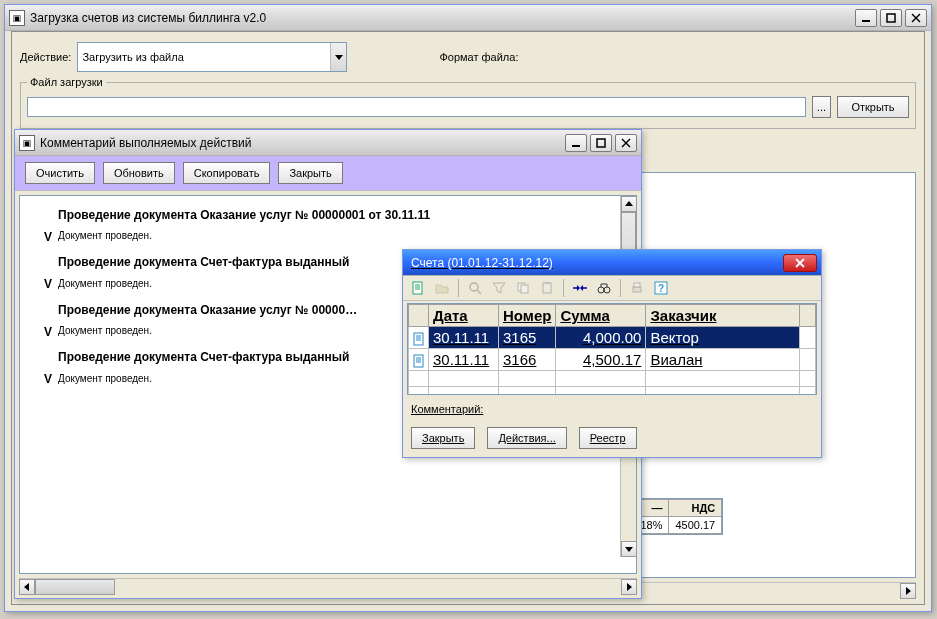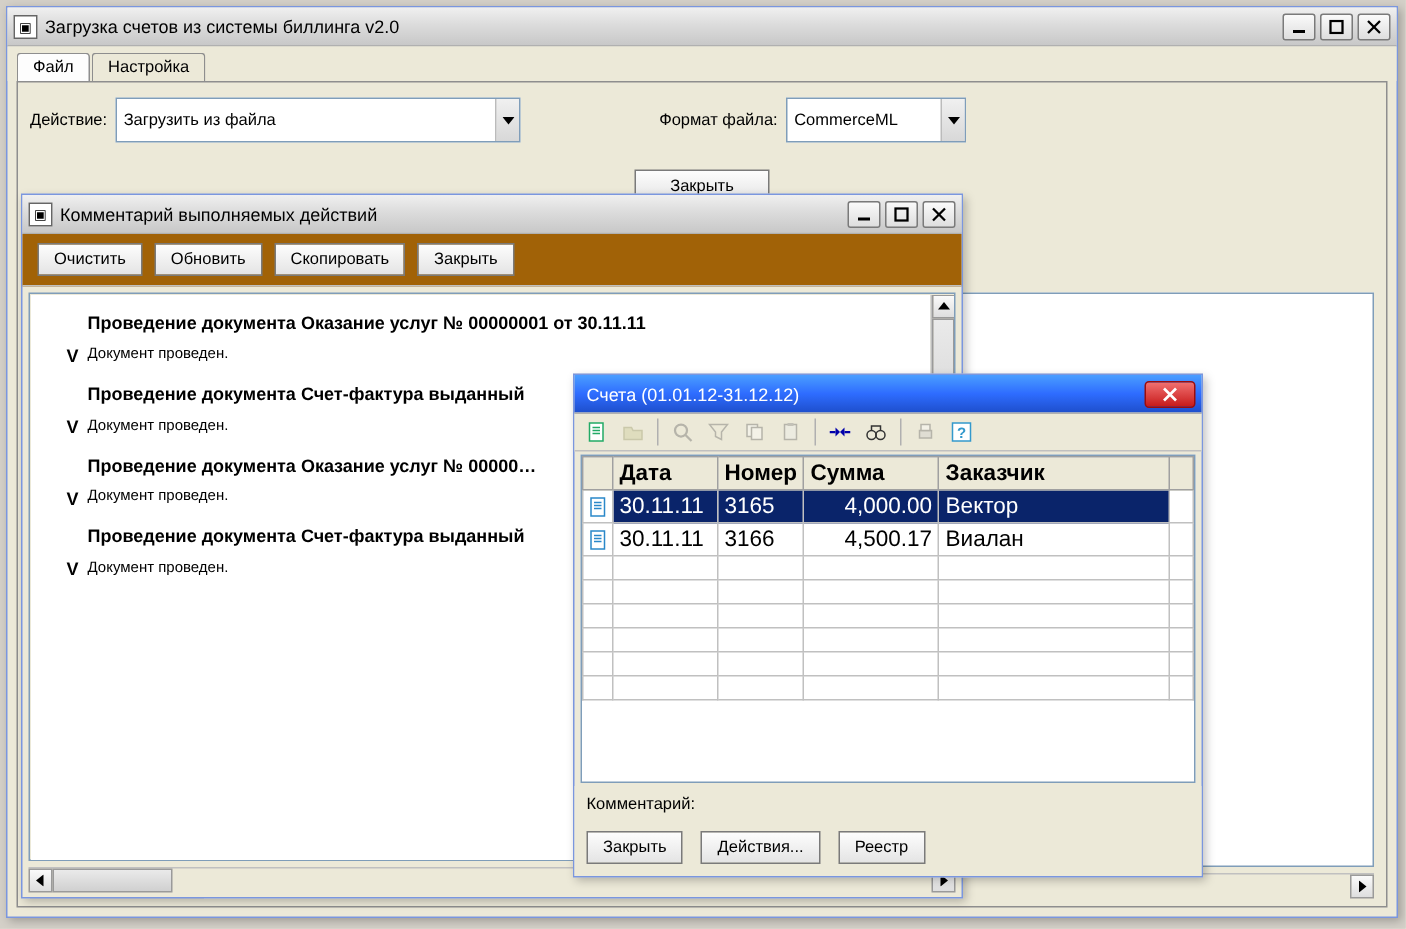--- a/index.html
+++ b/index.html
@@ -135,21 +135,21 @@
     border: 1px solid #7f9db9;
     position: absolute;
     left: 8px; right: 8px; top: 140px; bottom: 26px;
   }
 
   
   .toolbar {
     display: flex; gap: 8px;
     padding: 6px 10px;
     border-bottom: 1px solid #c0c0c0;
-    background: #a16207;
+    background: #c4b5fd;
   }
   .comment-body {
     flex: 1;
     background: #fff;
     border: 1px solid #7f9db9;
     margin: 4px;
     overflow: auto;
     padding: 6px 8px 6px 24px;
     position: relative;
   }
@@ -292,46 +292,42 @@
             </svg>
           </div>
         <div class="win-btn">
             <svg viewBox="0 0 10 10">
               <line x1="1" y1="1" x2="9" y2="9" stroke="#000" stroke-width="1.5"></line>
               <line x1="9" y1="1" x2="1" y2="9" stroke="#000" stroke-width="1.5"></line>
             </svg>
           </div>
       </div>
     </div>
-    <div class="tabs">
-      <div class="tab active">Файл</div>
-      <div class="tab">Настройка</div>
-    </div>
     <div class="panel">
       <div class="row">
         <label class="lbl">Действие:</label>
         <div class="dropdown" style="width:270px;">
           <span>Загрузить из файла</span>
           <span class="dd-arrow">
             <svg width="8" height="8" viewBox="0 0 8 8">
                 <polygon points="0,2 8,2 4,7" fill="#000"></polygon>
               </svg>
           </span>
         </div>
         <div style="width:80px;"></div>
         <label class="lbl">Формат файла:</label>
-        <div class="dropdown" style="width:120px;">
-          <span>CommerceML</span>
-          <span class="dd-arrow">
-            <svg width="8" height="8" viewBox="0 0 8 8">
-                <polygon points="0,2 8,2 4,7" fill="#000"></polygon>
-              </svg>
-          </span>
-        </div>
-      </div>
+      </div>
+      <fieldset class="group">
+        <legend>Файл загрузки</legend>
+        <div class="row">
+          <input class="input-text" style="flex: 1 1 0%;" value="">
+          <button class="btn sm">...</button>
+          <button class="btn" style="width:72px;">Открыть</button>
+        </div>
+      </fieldset>
       <div class="row" style="justify-content:center; margin-top:18px;">
         <button class="btn" style="width:90px;">Закрыть</button>
       </div>
 
       <div class="big-area"></div>
 
       <div class="peek" style="left:586px; top:466px;">
         <table>
           <tbody>
               <tr>
@@ -444,21 +440,21 @@
           <div class="thumb" style="left:0; width:80px;"></div>
         </div>
       <div class="sb-btn">
           <svg width="8" height="8" viewBox="0 0 8 8">
             <polygon points="2,0 2,8 7,4" fill="#000"></polygon>
           </svg>
         </div>
     </div>
   </div>
 
-  <div class="window accounts" style="left:382px; top:249px; width:420px; height:336px;">
+  <div class="window accounts" style="left:402px; top:249px; width:420px; height:209px;text-decoration:underline;">
     <div class="titlebar">
       <span class="title-text" style="padding-left:4px;">Счета (01.01.12-31.12.12)</span>
       <div class="win-btns">
         <div class="win-btn close">
             <svg viewBox="0 0 10 10">
               <line x1="1" y1="1" x2="9" y2="9" stroke="#fff" stroke-width="1.8"></line>
               <line x1="9" y1="1" x2="1" y2="9" stroke="#fff" stroke-width="1.8"></line>
             </svg>
           </div>
       </div>

